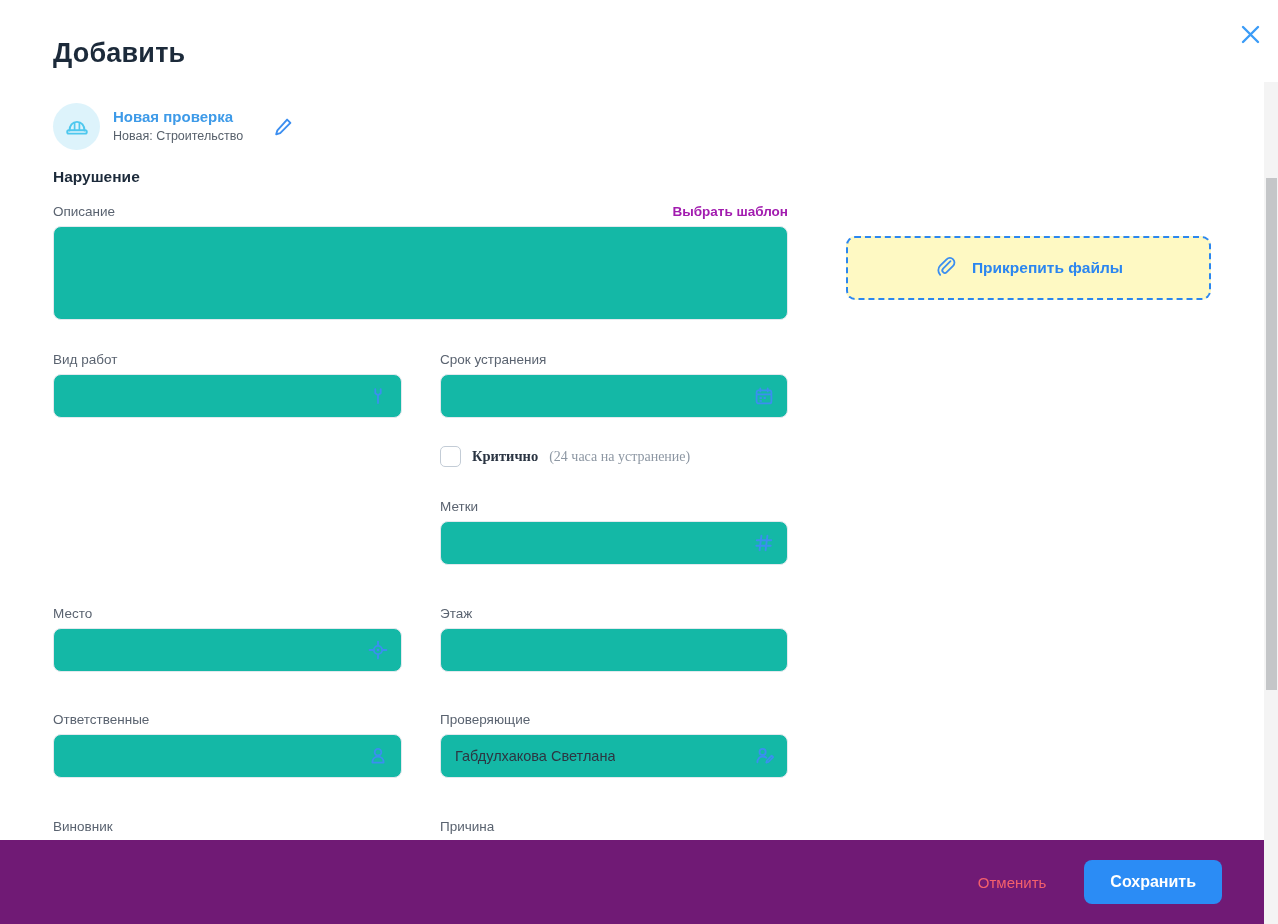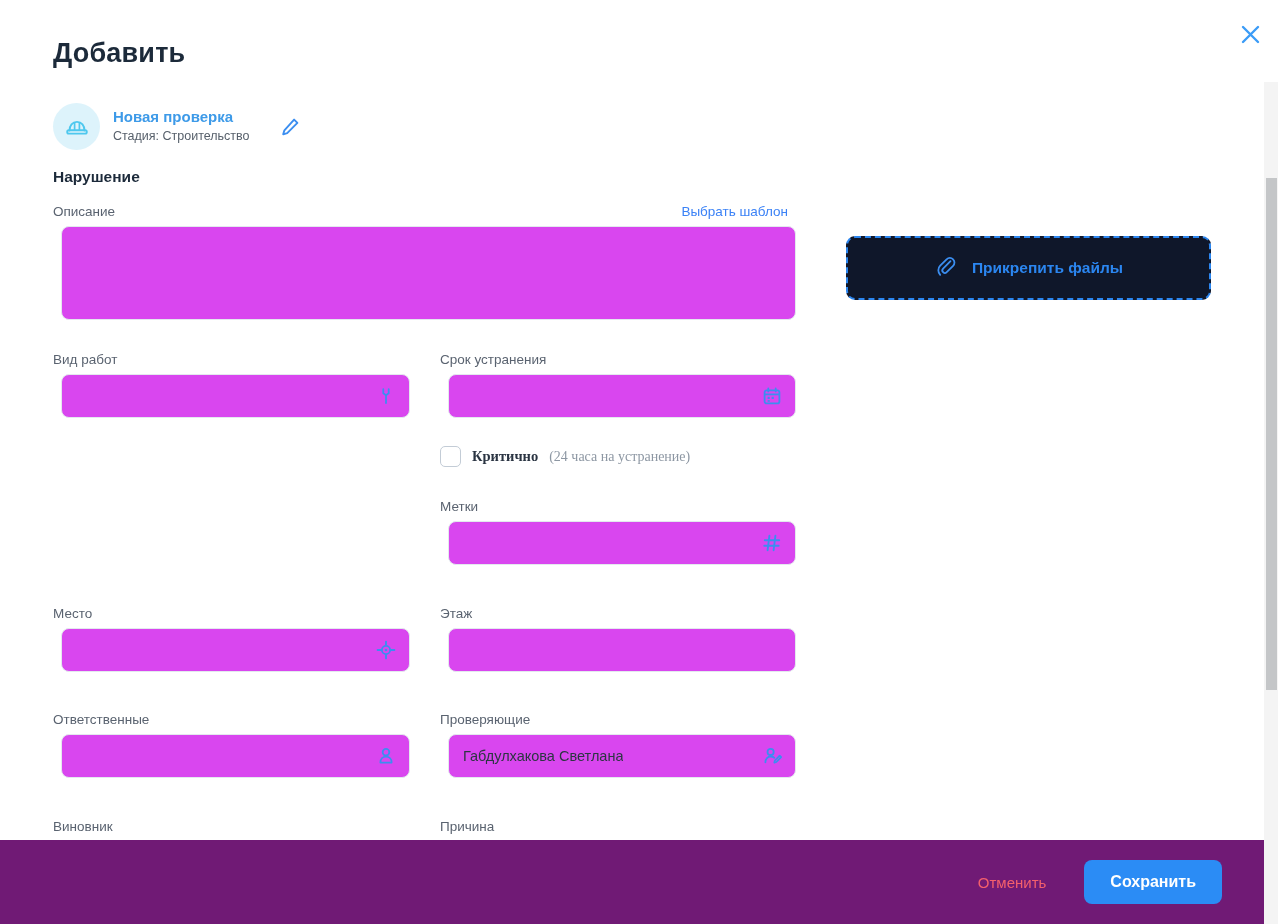--- a/index.html
+++ b/index.html
@@ -125,37 +125,36 @@
     align-items: baseline;
     justify-content: space-between;
     margin-bottom: 7px;
   }
   .field-label {
     font-size: 13.5px;
     color: #5a6370;
   }
   .field-action {
     font-size: 13.5px;
-    color: #3b82f6;
-    font-weight: normal;
+    color: #a21caf;
+    font-weight: bold;
     cursor: pointer;
   }
   .control {
     position: relative;
     width: 100%;
-    background: #d946ef;
+    background: #14b8a6;
     border: 1px solid #e3e9ee;
     border-radius: 8px;
     height: 44px;
     display: flex;
     align-items: center;
     padding: 0 44px 0 14px;
     font-size: 14.5px;
     color: #2c3642;
-    margin-left: 8px;
   }
   .control.textarea {
     height: 94px;
     align-items: flex-start;
     padding: 12px 14px;
   }
   .control .val { white-space: nowrap; overflow: hidden; text-overflow: ellipsis; }
   .ctrl-icon {
     position: absolute;
     right: 12px;
@@ -202,21 +201,21 @@
     top: 236px;
     width: 365px;
     height: 64px;
     border: 2px dashed #2b86f0;
     border-radius: 9px;
     display: flex;
     align-items: center;
     justify-content: center;
     gap: 14px;
     cursor: pointer;
-    background: #0f172a;
+    background: #fef9c3;
   }
   .dropzone-label {
     font-size: 15.5px;
     font-weight: bold;
     color: #2b86f0;
   }
 
   
   .footer {
     position: absolute;
@@ -272,21 +271,21 @@
   <div class="check-row">
     <div class="helmet-circle">
       <svg width="28" height="28" viewBox="0 0 28 28">
         <path d="M6.5 17.5 C6.5 12.6 9.4 8.9 14 8.9 C18.6 8.9 21.5 12.6 21.5 17.5" fill="none" stroke="#4ec8ee" stroke-width="1.9" stroke-linecap="round"></path>
         <path d="M11.6 9.4 L11.6 17.6 M16.4 9.4 L16.4 17.6" fill="none" stroke="#4ec8ee" stroke-width="1.7"></path>
         <rect x="4.2" y="17.3" width="19.6" height="3.3" rx="1.6" fill="none" stroke="#4ec8ee" stroke-width="1.9"></rect>
       </svg>
     </div>
     <div class="check-texts">
       <div class="check-title">Новая проверка</div>
-      <div class="check-sub">Стадия: Строительство</div>
+      <div class="check-sub">Новая: Строительство</div>
     </div>
     <div class="edit-pencil">
       <svg width="22" height="22" viewBox="0 0 22 22">
         <path d="M15.1 3.6 L18.4 6.9 L8.2 17.1 L4.2 18.3 L5.4 14.3 Z" fill="none" stroke="#3b8ef0" stroke-width="1.9" stroke-linejoin="round"></path>
       </svg>
     </div>
   </div>
 
   <div class="section-title">Нарушение</div>
 

